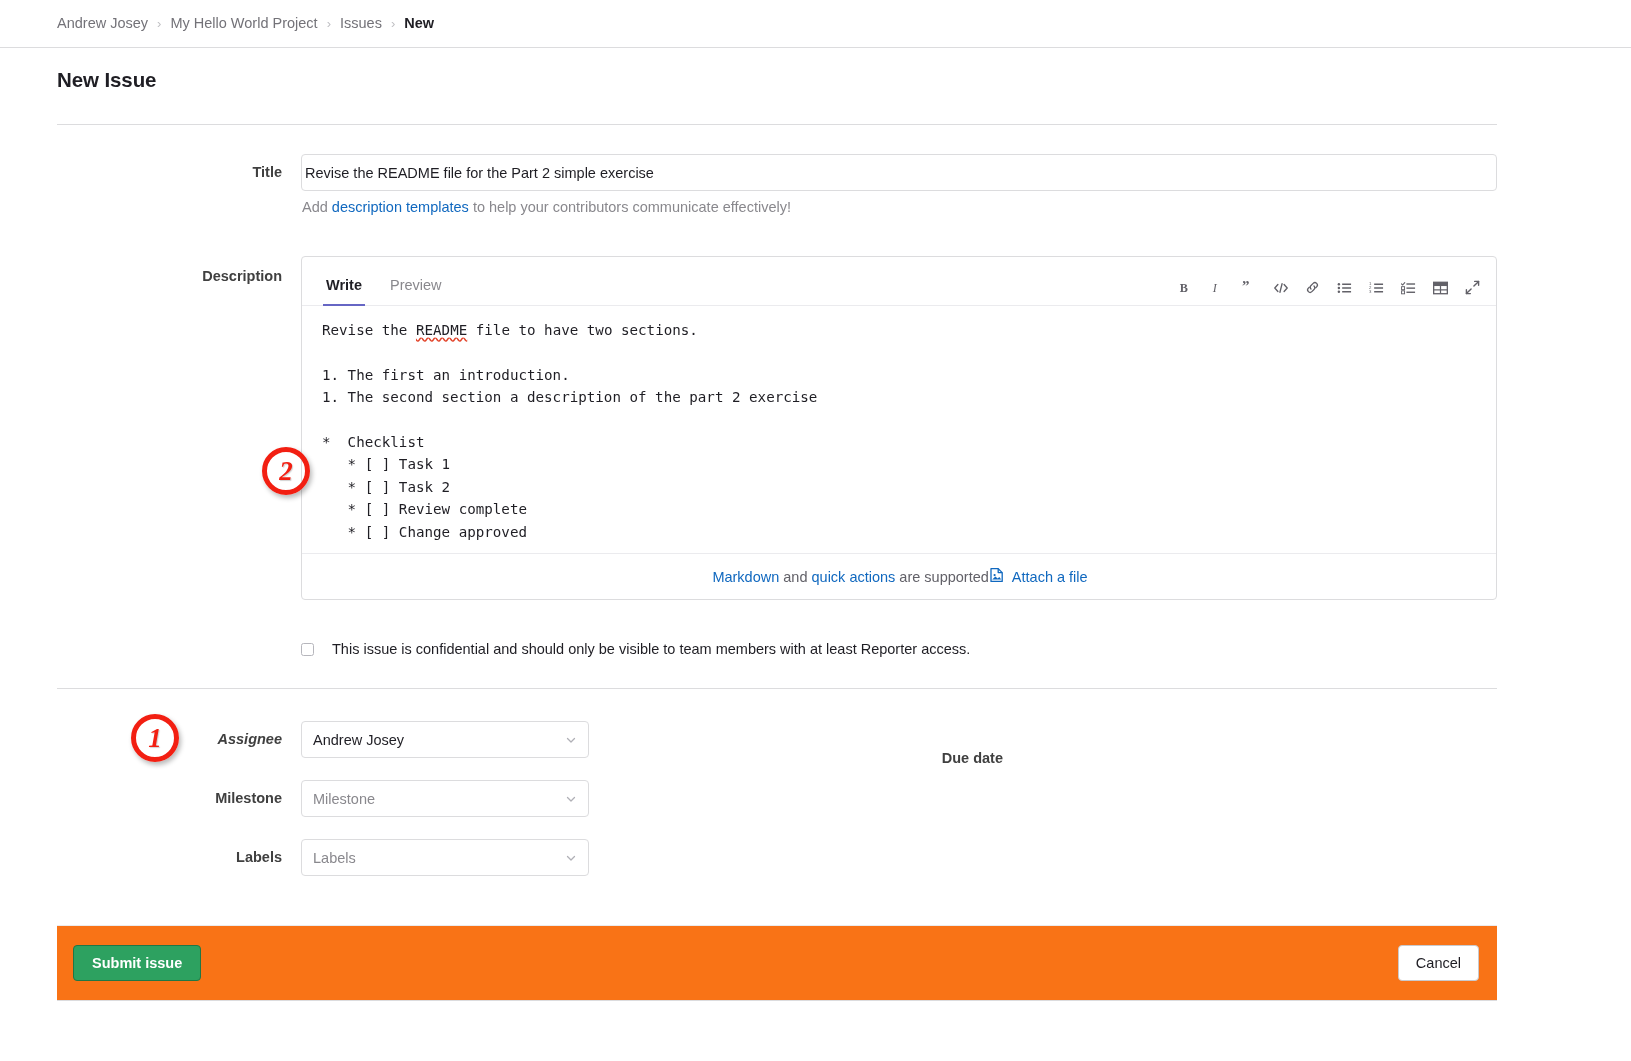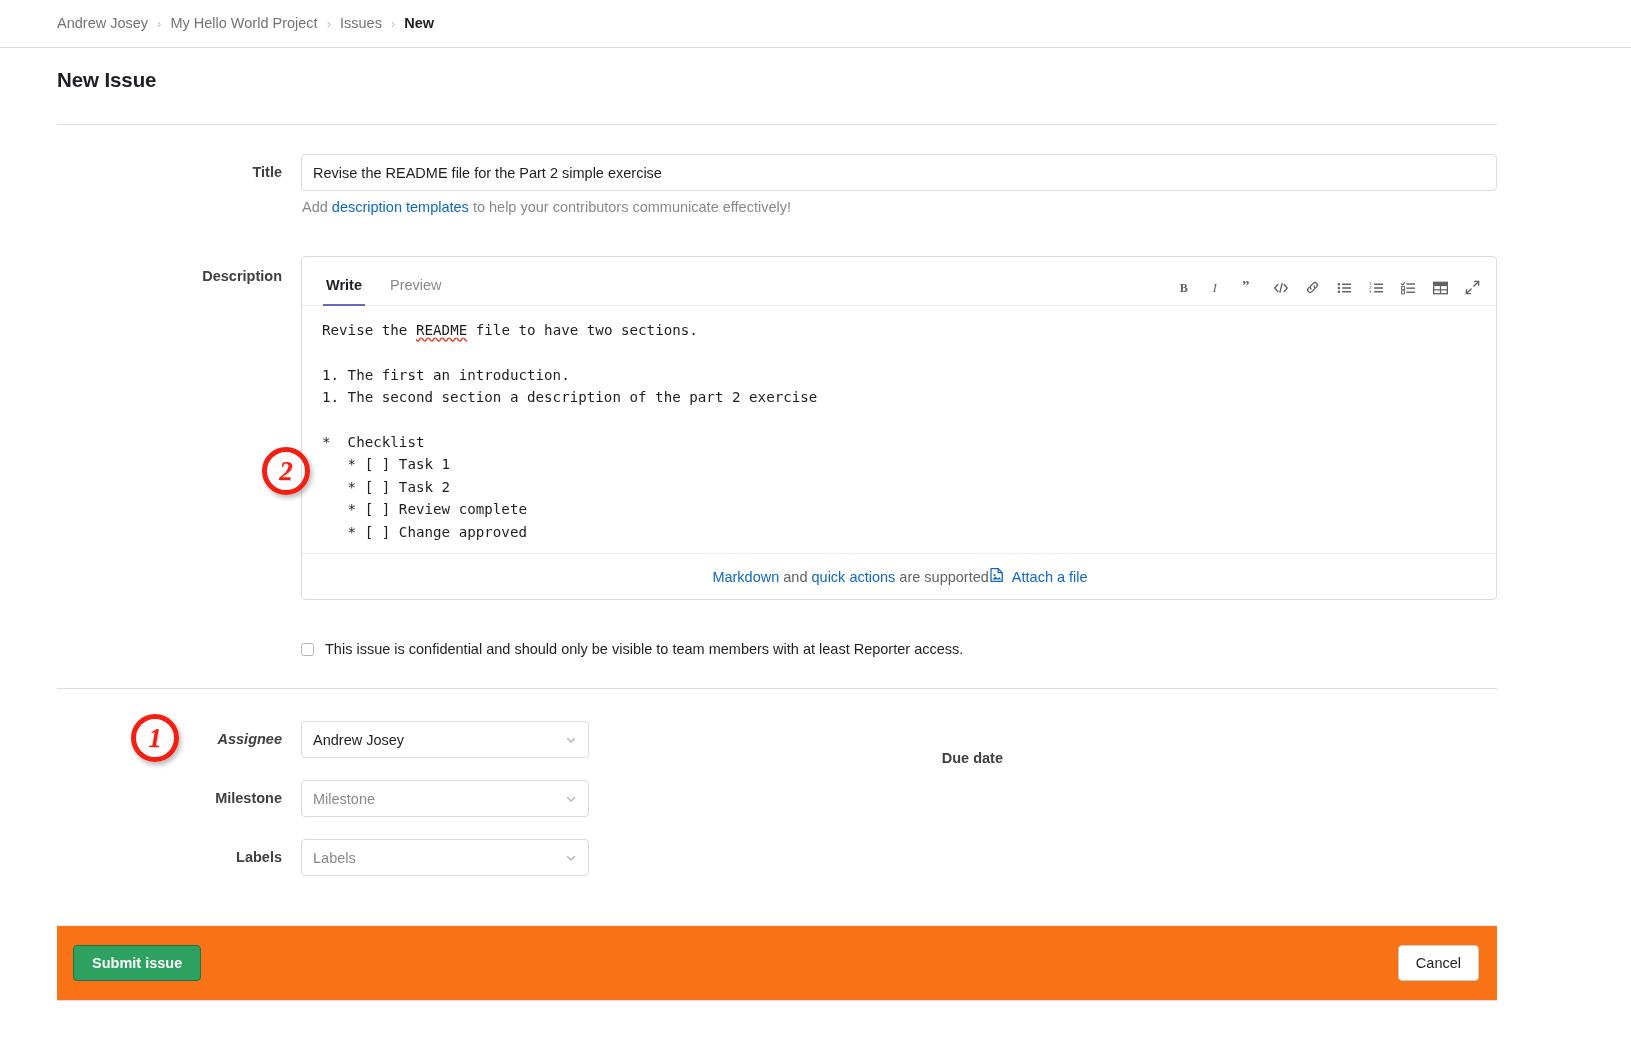--- a/index.html
+++ b/index.html
@@ -72,21 +72,21 @@
   }
 
   .text-input {
     position: absolute;
     border: 1px solid #dcdcde;
     border-radius: 4px;
     background: #fff;
     font-family: "Liberation Sans", sans-serif;
     font-size: 14.5px;
     color: #1f1e24;
-    padding: 0 11px;
+    padding: 0 3px;
     outline: none;
   }
   .text-input::placeholder { color: #89888d; }
 
   .helper {
     position: absolute;
     font-size: 14.5px;
     color: #89888d;
   }
   a.lnk { color: #1068bf; text-decoration: none; }
@@ -187,21 +187,21 @@
     display: flex; align-items: center; gap: 7px;
     color: #1068bf; cursor: pointer;
   }
 
   
   .cb-row {
     position: absolute;
     left: 301px; top: 641px;
     display: flex;
     align-items: center;
-    gap: 11px;
+    gap: 18px;
   }
   .cb {
     width: 13px; height: 13px;
     border: 1px solid #b6b6bc;
     border-radius: 2.5px;
     background: #fff;
     cursor: pointer;
     appearance: none;
     -webkit-appearance: none;
     margin: 0;

